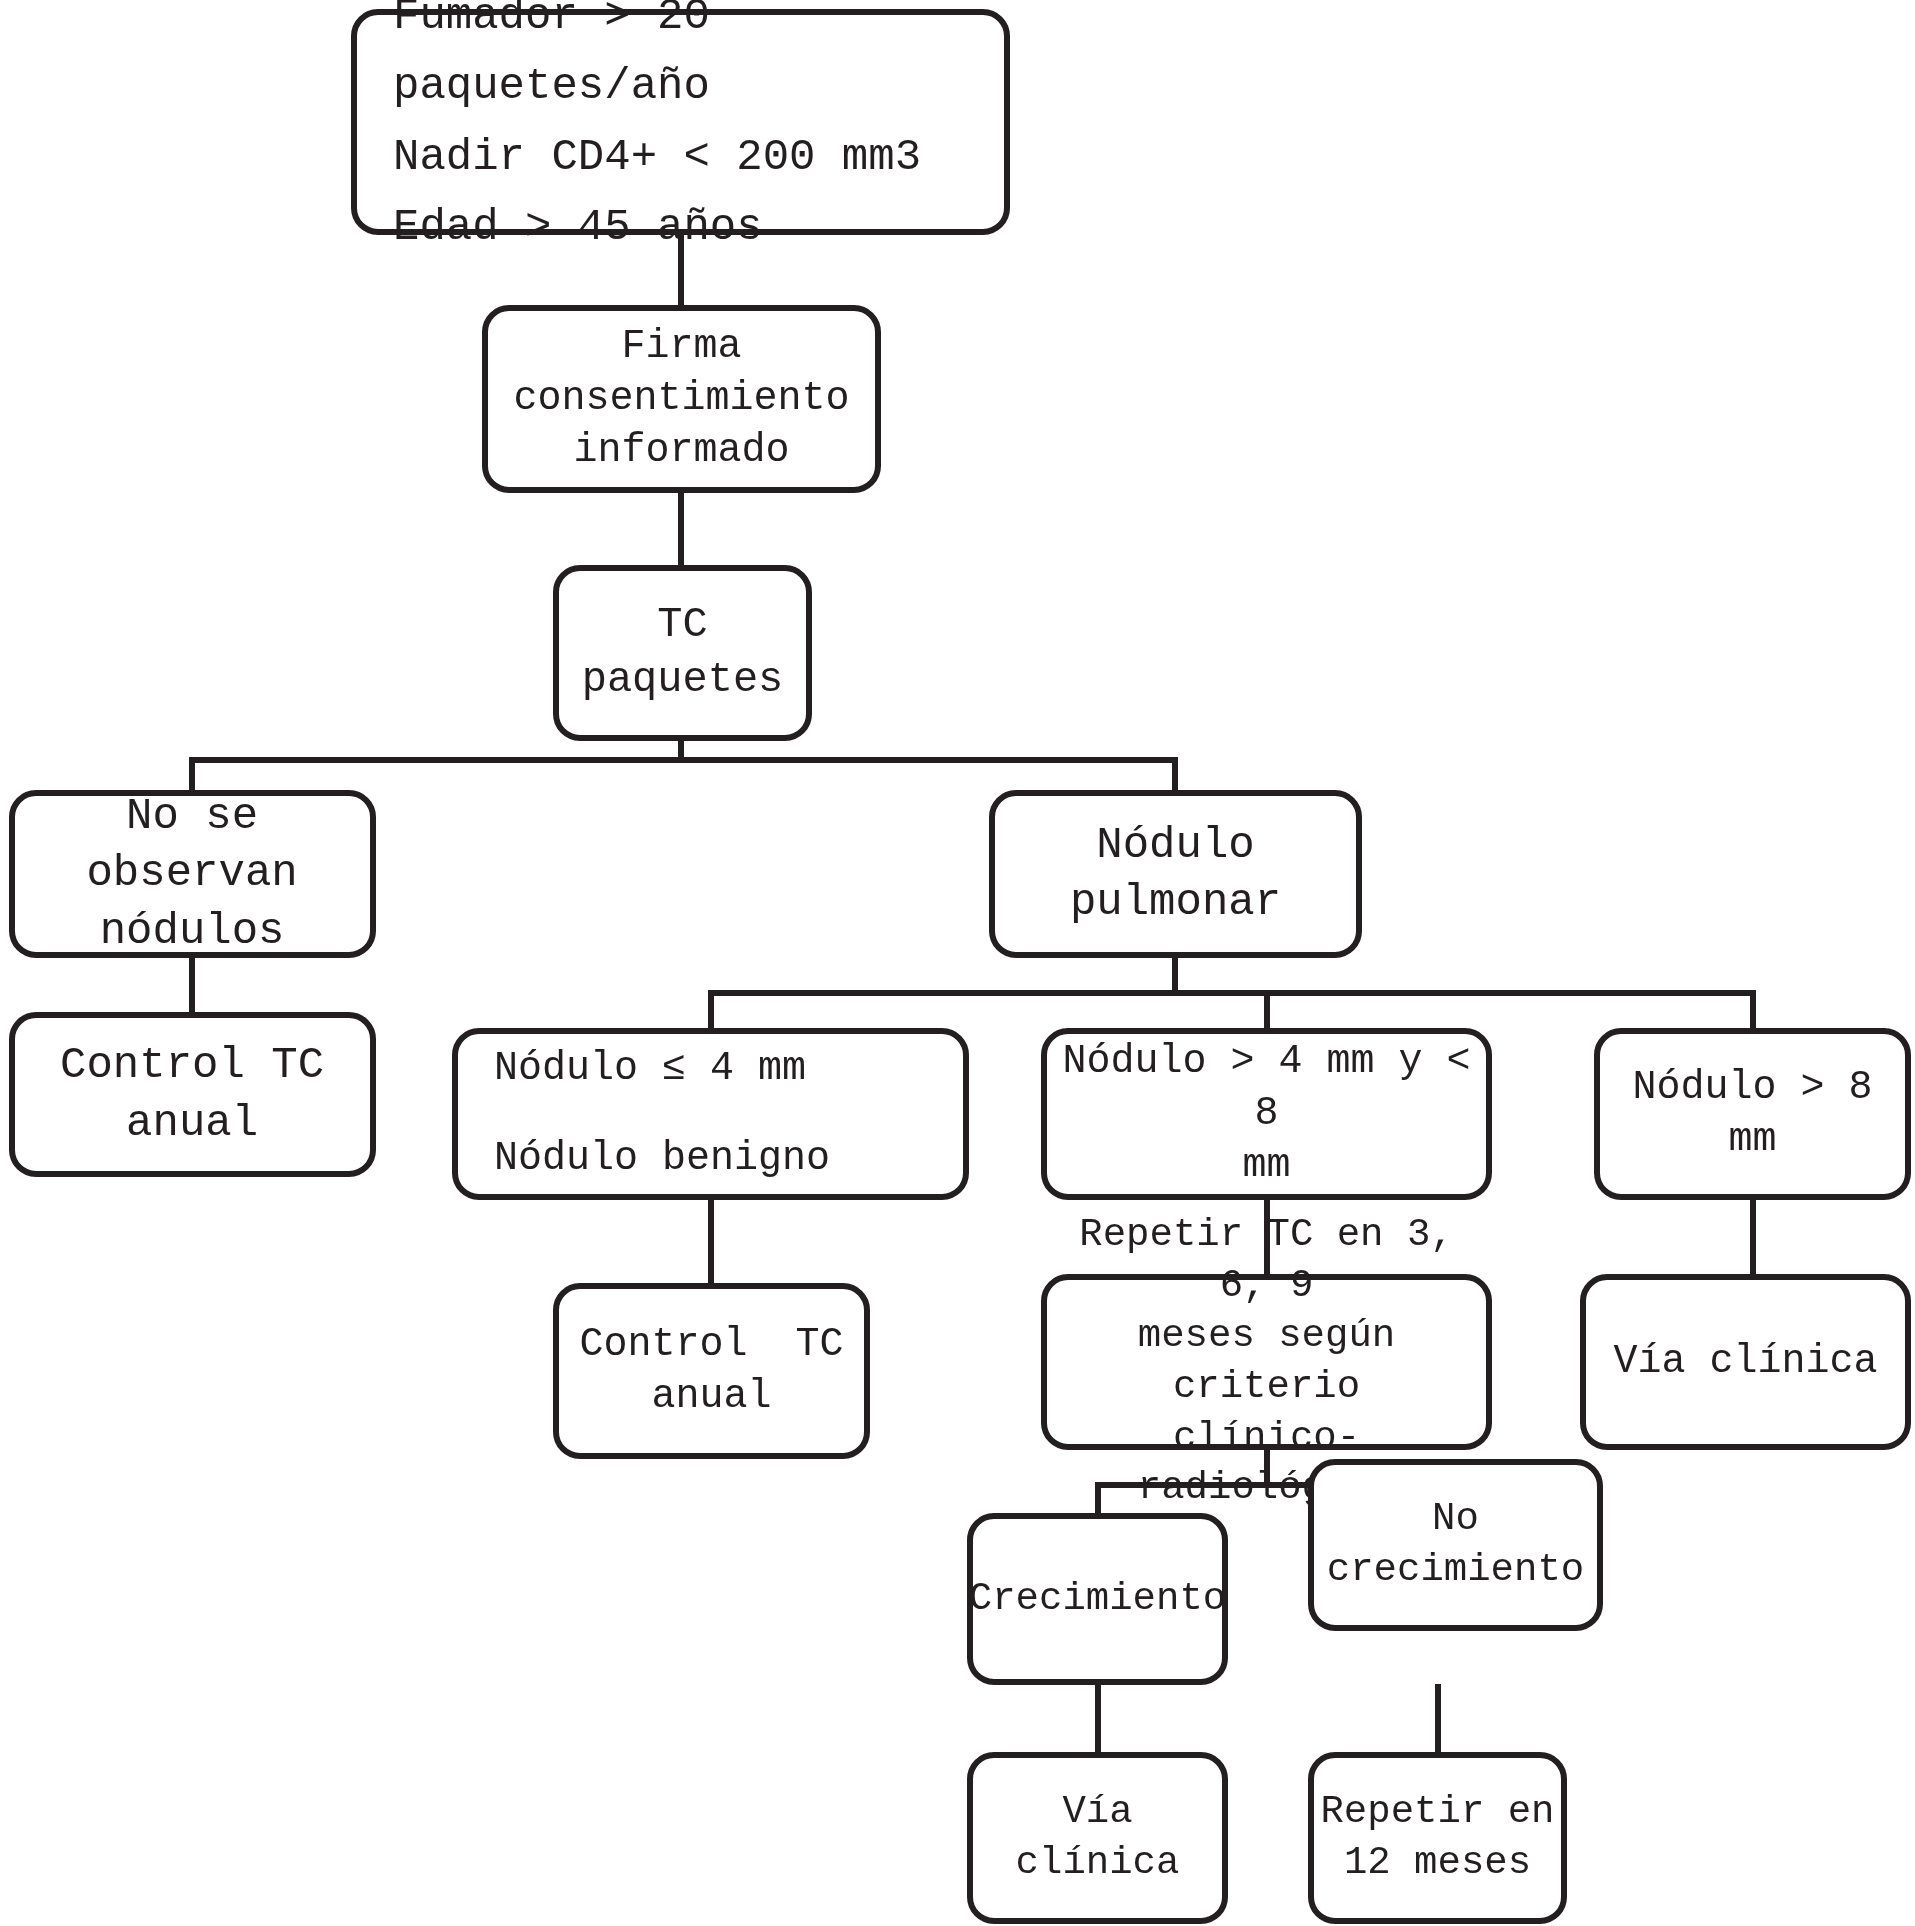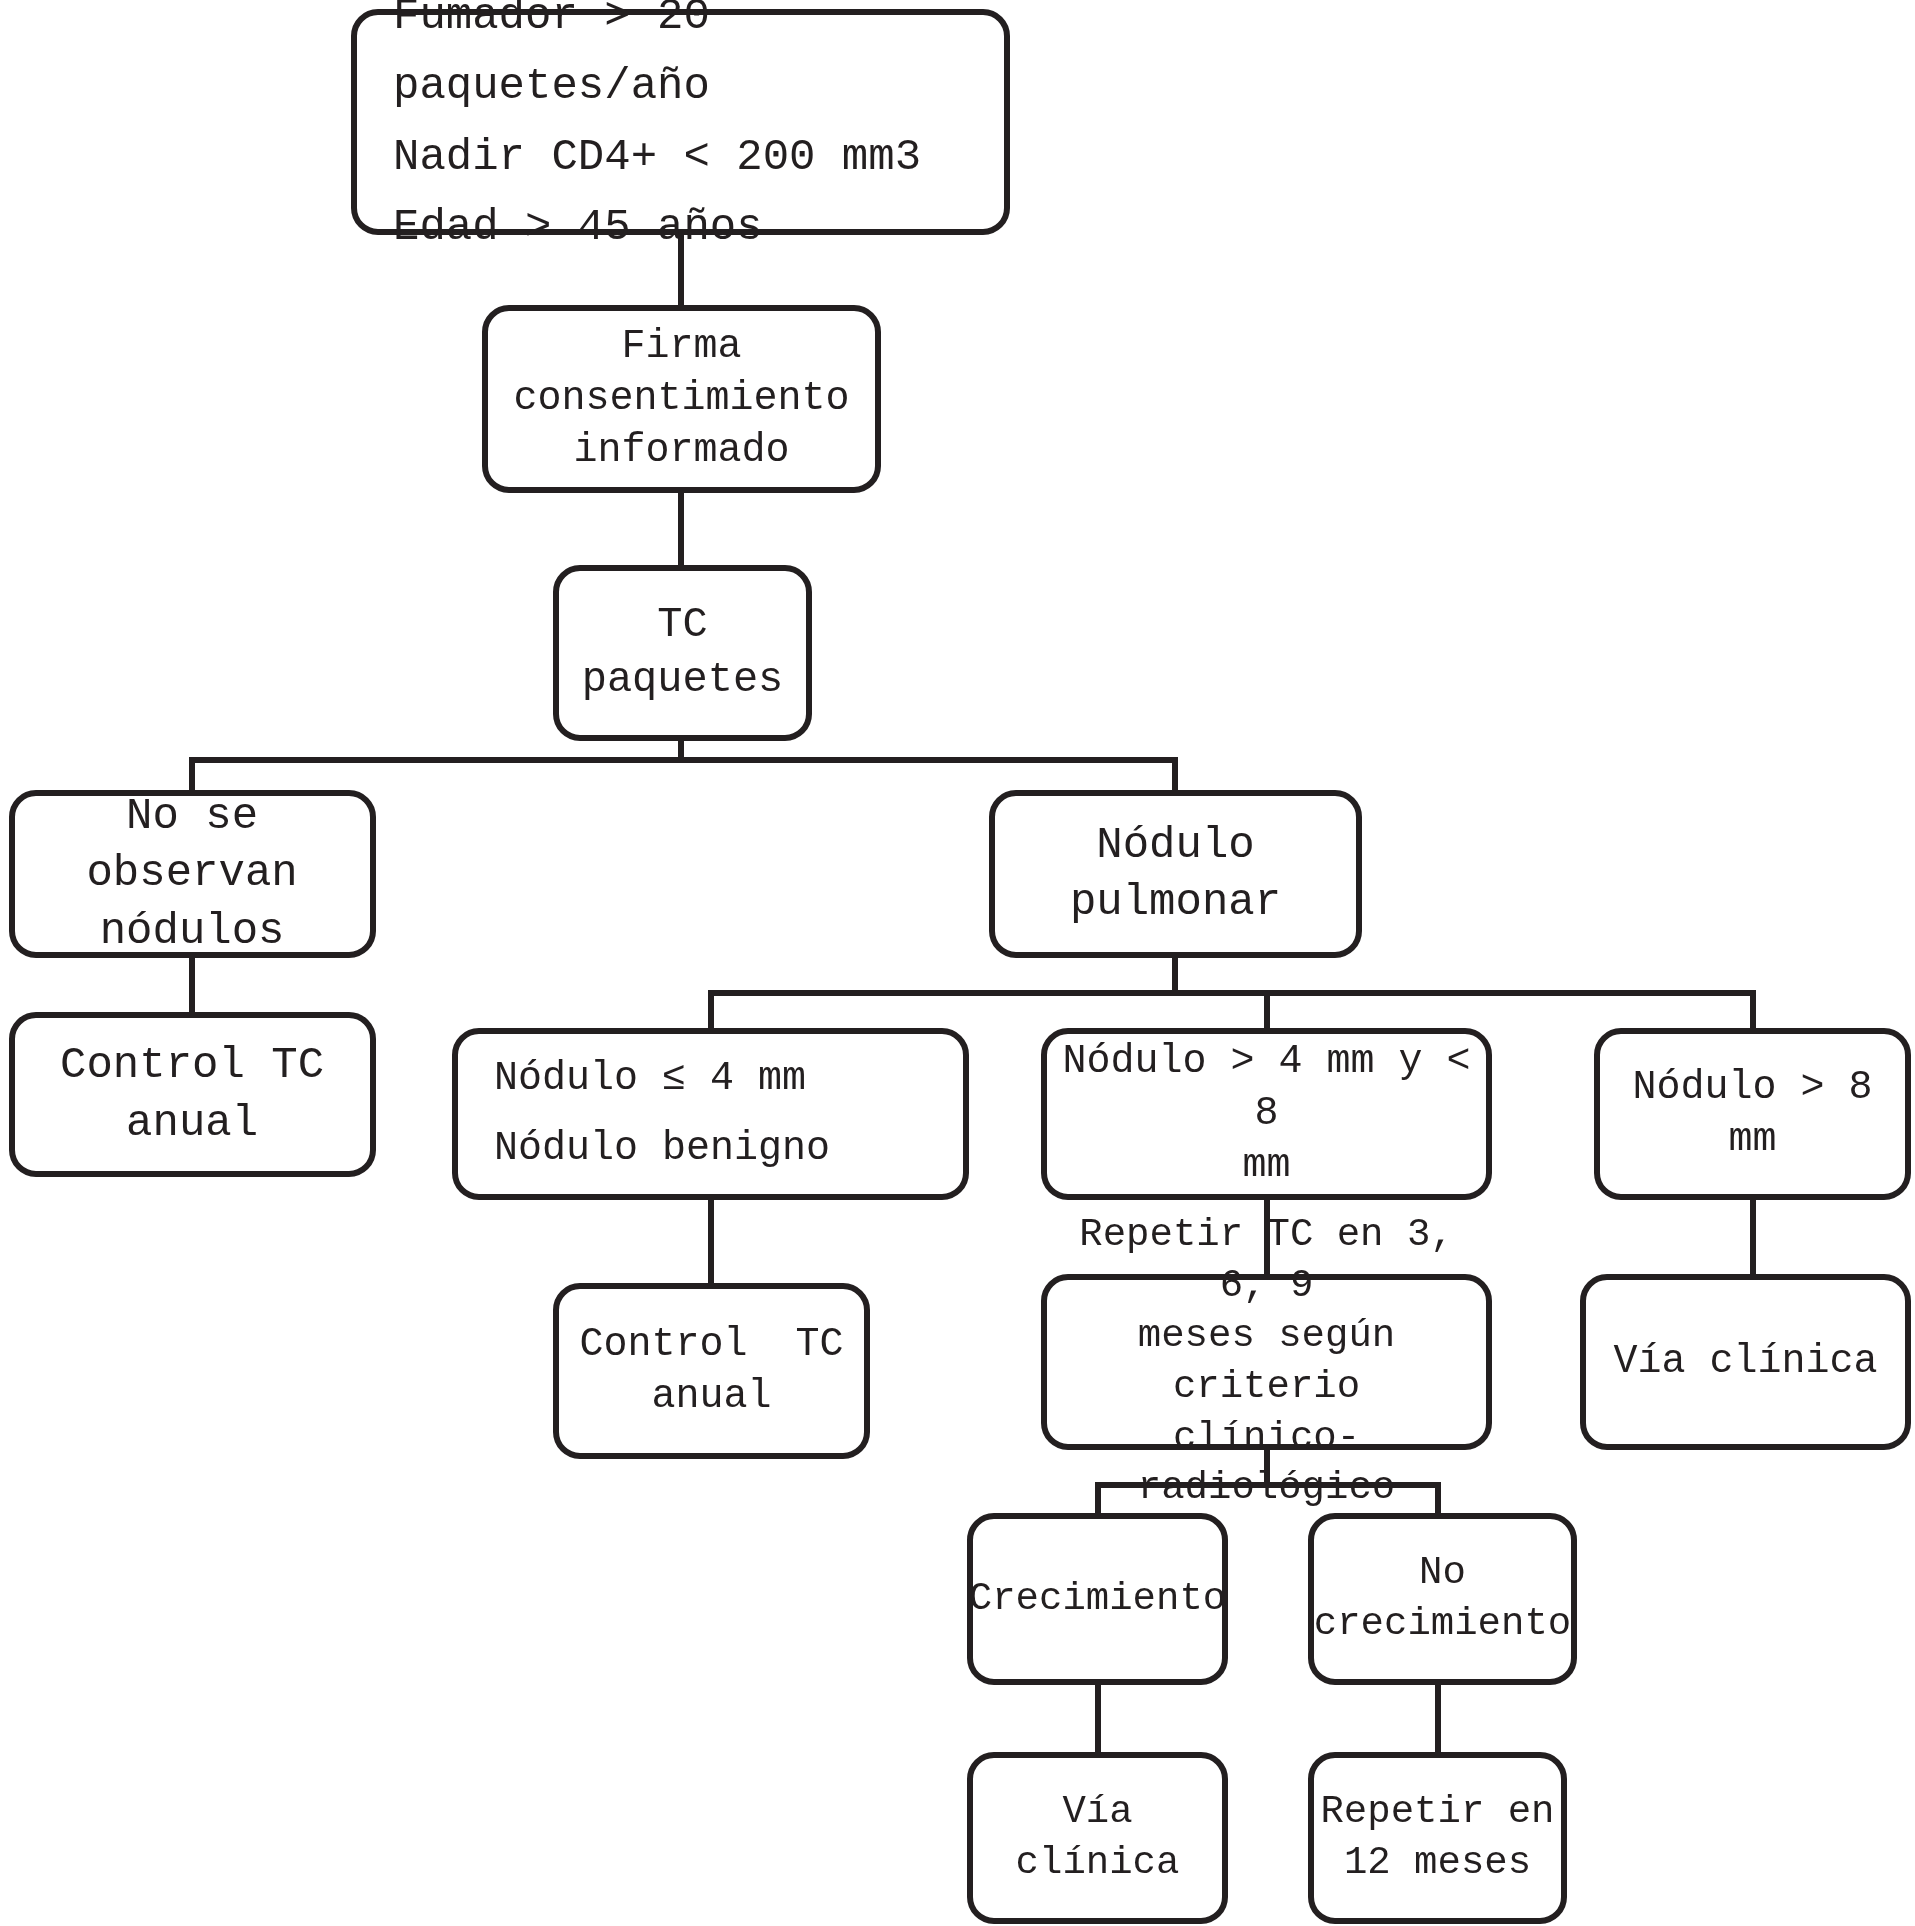--- a/index.html
+++ b/index.html
@@ -40,28 +40,28 @@
   .lh16 { line-height: 1.6; }
   .lh175 { line-height: 1.75; }
 
   
   #n-criteria       { left: 351px;  top: 8.6px;   width: 659px; height: 226px; }
   #n-firma          { left: 482px;  top: 305px;  width: 399px; height: 188px; }
   #n-tc             { left: 553px;  top: 565px;  width: 259px; height: 176px; }
   #n-no-nodulos     { left: 8.6px;   top: 790px; width: 367px; height: 168px; }
   #n-pulmonar       { left: 989px; top: 790px; width: 373px; height: 168px; }
   #n-control-izq    { left: 8.6px;   top: 1012px; width: 367px; height: 165px; }
-  #n-menor4         { left: 452px;  top: 1028px; width: 517px; height: 172px; }
+  #n-menor4         { left: 452px;  top: 1028px; width: 517px; height: 172px; justify-content: space-between; }
   #n-4a8            { left: 1041px; top: 1028px; width: 451px; height: 172px; }
   #n-mayor8         { left: 1594px; top: 1028px; width: 317px; height: 172px; }
   #n-control-der    { left: 553px;  top: 1283px; width: 317px; height: 176px; }
   #n-repetir        { left: 1041px; top: 1274px; width: 451px; height: 176px; }
   #n-via-der        { left: 1580px; top: 1274px; width: 331px; height: 176px; }
   #n-crecimiento    { left: 967px; top: 1513px; width: 261px; height: 172px; }
-  #n-no-crecimiento { left: 1308px; top: 1513px; width: 269px; height: 172px; }
+  #n-no-crecimiento { left: 1308px; top: 1459px; width: 295px; height: 172px; }
   #n-via-inf        { left: 967px; top: 1752px; width: 261px; height: 172px; }
   #n-control12      { left: 1308px; top: 1752px; width: 259px; height: 172px; }
 
   
   #c1  { left: 678px;  top: 234px;  width: 5.7px;    height: 72px; }
   #c2  { left: 678px;  top: 492px;  width: 5.7px;    height: 74px; }
   #c3  { left: 678px;  top: 739px; width: 5.7px;    height: 23px;  }
   #h1  { left: 189px;  top: 757px; width: 989px; height: 5.7px;   }
   #c4  { left: 189px;  top: 757px; width: 5.7px;    height: 34px;  }
   #c5  { left: 1172px; top: 757px; width: 5.7px;    height: 34px;  }

